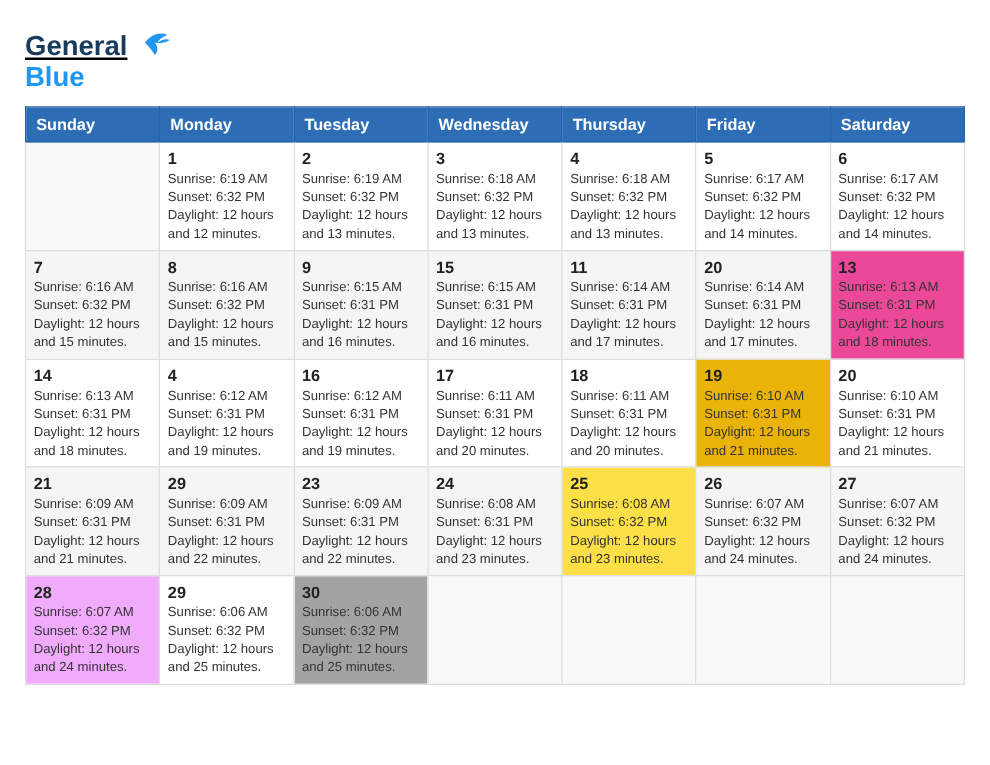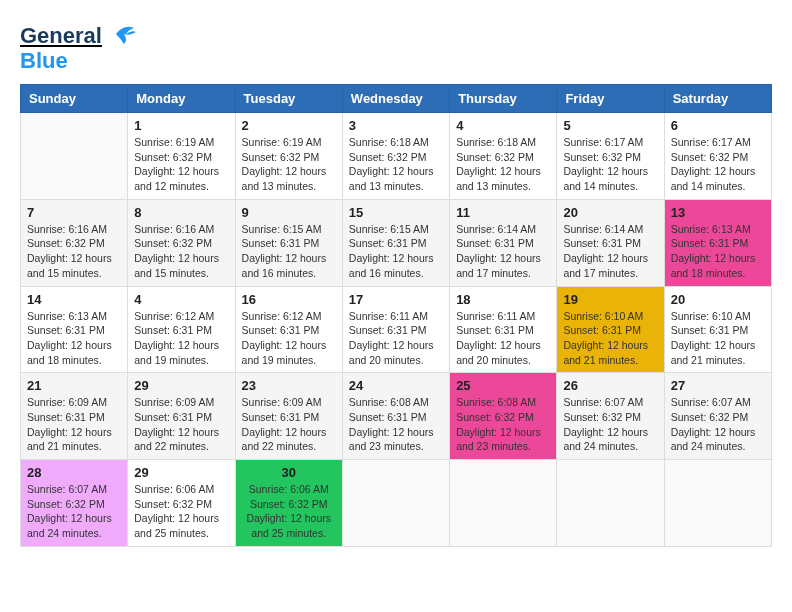--- a/index.html
+++ b/index.html
@@ -308,21 +308,21 @@
         </div>
       </td>
         <td style="background-color: rgb(245, 245, 245);">
         <span class="day-number">24</span>
         <div class="day-info">
           <span>Sunrise: 6:08 AM</span><br>
           <span>Sunset: 6:31 PM</span><br>
           <span>Daylight: 12 hours and 23 minutes.</span>
         </div>
       </td>
-        <td style="background-color: #ec4899;">
+        <td style="background-color: #fde047;">
         <span class="day-number">25</span>
         <div class="day-info">
           <span>Sunrise: 6:08 AM</span><br>
           <span>Sunset: 6:32 PM</span><br>
           <span>Daylight: 12 hours and 23 minutes.</span>
         </div>
       </td>
         <td style="background-color: rgb(245, 245, 245);">
         <span class="day-number">26</span>
         <div class="day-info">
@@ -350,21 +350,21 @@
         </div>
       </td>
         <td style="background-color: rgb(255, 255, 255);">
         <span class="day-number">29</span>
         <div class="day-info">
           <span>Sunrise: 6:06 AM</span><br>
           <span>Sunset: 6:32 PM</span><br>
           <span>Daylight: 12 hours and 25 minutes.</span>
         </div>
       </td>
-        <td style="background-color: #22c55e; text-align: center;">
+        <td style="background-color: #a3a3a3;">
         <span class="day-number">30</span>
         <div class="day-info">
           <span>Sunrise: 6:06 AM</span><br>
           <span>Sunset: 6:32 PM</span><br>
           <span>Daylight: 12 hours and 25 minutes.</span>
         </div>
       </td>
         <td class="empty-cell" style="background-color: rgb(249, 249, 249);"></td>
         <td class="empty-cell" style="background-color: rgb(249, 249, 249);"></td>
         <td class="empty-cell" style="background-color: rgb(249, 249, 249);"></td>

